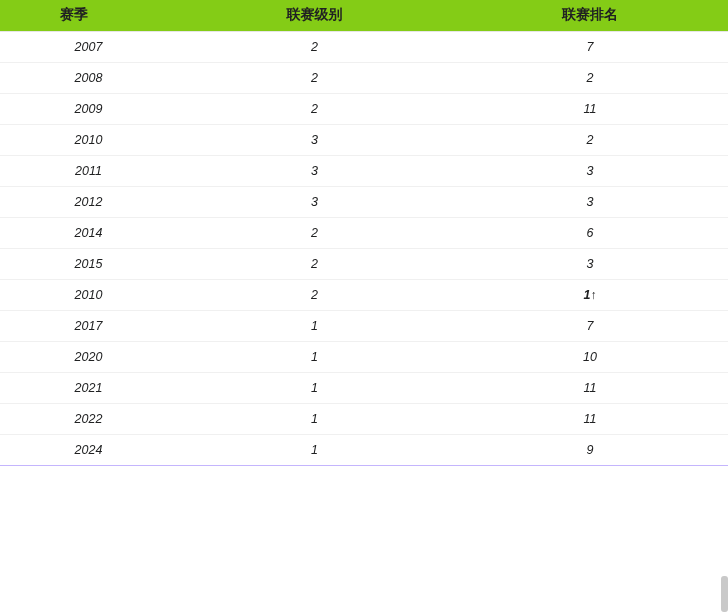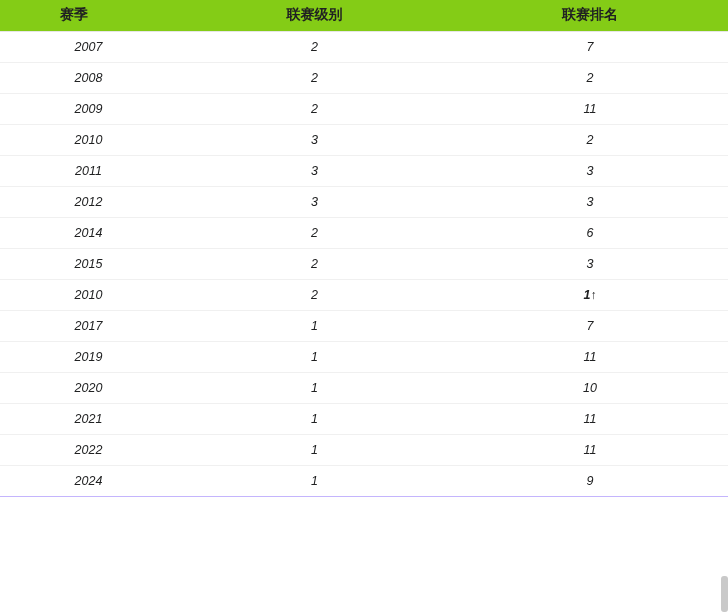--- a/index.html
+++ b/index.html
@@ -146,25 +146,20 @@
           <td>2010</td>
           <td>2</td>
           <td><span class="rank-strong">1</span><span class="rank-arrow">↑</span></td>
         </tr>
         <tr>
           <td>2017</td>
           <td>1</td>
           <td><span>7</span></td>
         </tr>
         <tr>
-          <td>2019</td>
-          <td>1</td>
-          <td><span>11</span></td>
-        </tr>
-        <tr>
           <td>2020</td>
           <td>1</td>
           <td><span>10</span></td>
         </tr>
         <tr>
           <td>2021</td>
           <td>1</td>
           <td><span>11</span></td>
         </tr>
         <tr>

